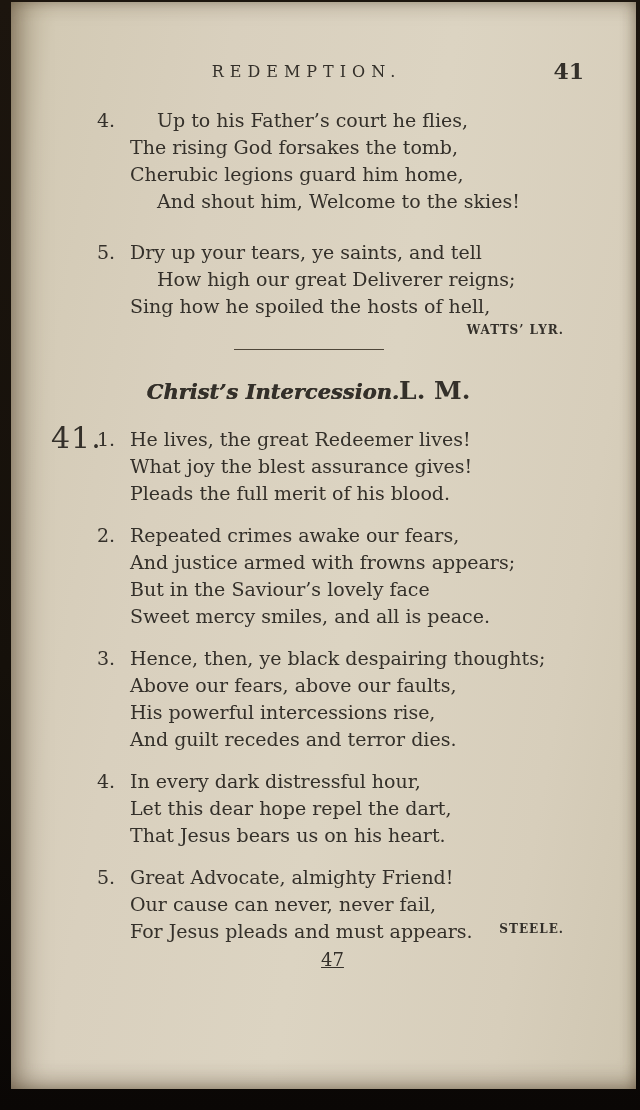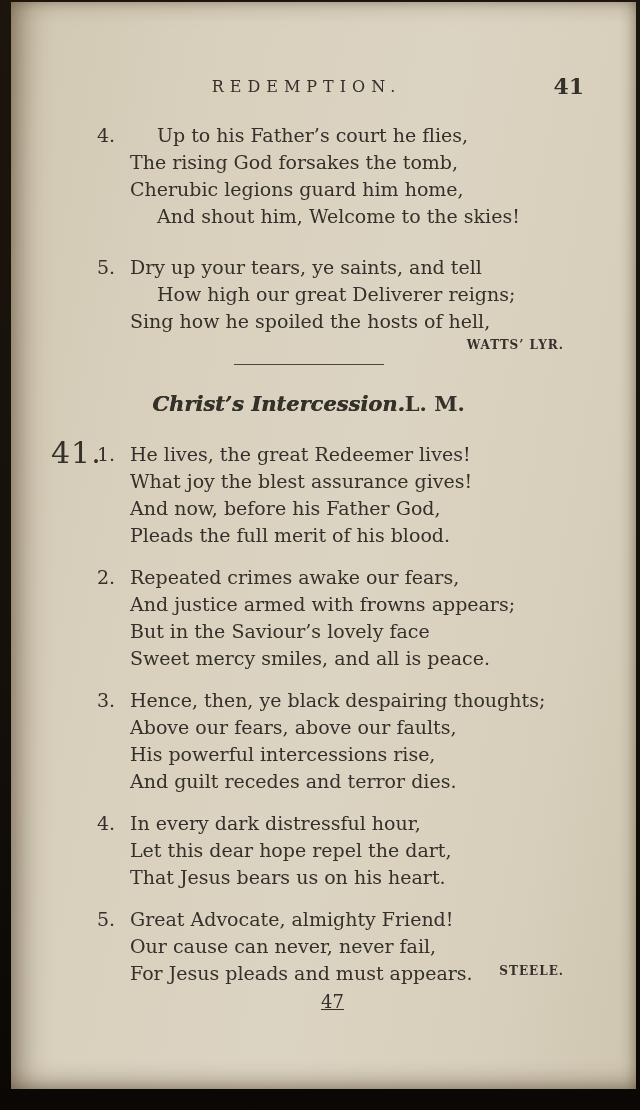--- a/index.html
+++ b/index.html
@@ -16,21 +16,21 @@
     background:linear-gradient(100deg,
       var(--paper-edge,#c9bfa6) 0%, #d3cab5 6%, var(--paper,#d9d0be) 28%,
       #dcd4c2 55%, #d7cebb 82%, #cfc6b1 100%);
     box-shadow:
       inset 20px 0 30px -12px rgba(70,52,30,0.5),
       inset -7px 0 14px -6px rgba(70,52,30,0.38),
       inset 0 -12px 24px -10px rgba(70,52,30,0.45),
       inset 0 10px 20px -12px rgba(70,52,30,0.25);
     color:var(--ink,#34302a);
   }
-  .content { position:relative; height:100%; padding:75px 56px 0 86px; }
+  .content { position:relative; height:100%; padding:60px 56px 0 86px; }
 
   .running-header { position:relative; text-align:center; font-size:16px; letter-spacing:6px; }
   .running-header .section-title { position:relative; left:-32px; }
   .header-page-num { position:absolute; right:-4px; top:-4px; font-size:22px; font-weight:bold; letter-spacing:0; }
 
   .verse-block { position:relative; display:flex; font-size:19px; line-height:27px; }
   .prev-verses .verse-block { margin-top:24px; }
   .prev-verses .verse-block:first-child { margin-top:26px; }
   .hymn-verses .verse-block { margin-top:15px; }
   .hymn-verses .verse-block:first-child { margin-top:18px; }
@@ -40,21 +40,21 @@
 
   .attribution { text-align:right; font-size:12px; font-weight:bold; letter-spacing:1px; margin-top:3px; padding-right:16px; }
   .attribution-inline { position:absolute; right:16px; bottom:2px; font-size:12px; font-weight:bold; letter-spacing:1px; }
 
   .divider { width:150px; border-top:1.5px solid #4e4639; margin:12px auto 0; position:relative; left:-30px; }
 
   .hymn-heading { position:relative; margin-top:26px; text-align:center; height:32px; }
   .hymn-number { position:absolute; left:-46px; top:0; font-size:30px; font-weight:normal; letter-spacing:1px;margin-top:44px; }
   .heading-center { display:inline-block; transform:translateX(-30px); white-space:nowrap; }
   .hymn-title { font-style:italic; font-weight:bold; font-size:21px; margin-right:0; text-shadow:0.4px 0 0 currentColor; }
-  .hymn-meter { font-size:21px; font-weight:bold; }
+  .hymn-meter { font-size:25px; font-weight:bold; }
 
   .page-footer { position:relative; text-align:center; margin-top:4px; font-size:18px; left:-6px;text-decoration:underline; }
 </style>
 </head>
 <body>
 
 <div class="scan-page">
   <div class="paper">
     <div class="content">
 
@@ -96,21 +96,20 @@
         </span>
       </div>
 
       <div class="hymn-verses">
 
         <div class="verse-block">
           <span class="verse-num">1.</span>
           <div class="verse-lines">
             <div class="line">He lives, the great Redeemer lives!</div>
             <div class="line">What joy the blest assurance gives!</div>
-            <div class="line">And now, before his Father God,</div>
             <div class="line">Pleads the full merit of his blood.</div>
           </div>
         </div>
 
         <div class="verse-block">
           <span class="verse-num">2.</span>
           <div class="verse-lines">
             <div class="line">Repeated crimes awake our fears,</div>
             <div class="line">And justice armed with frowns appears;</div>
             <div class="line">But in the Saviour’s lovely face</div>

